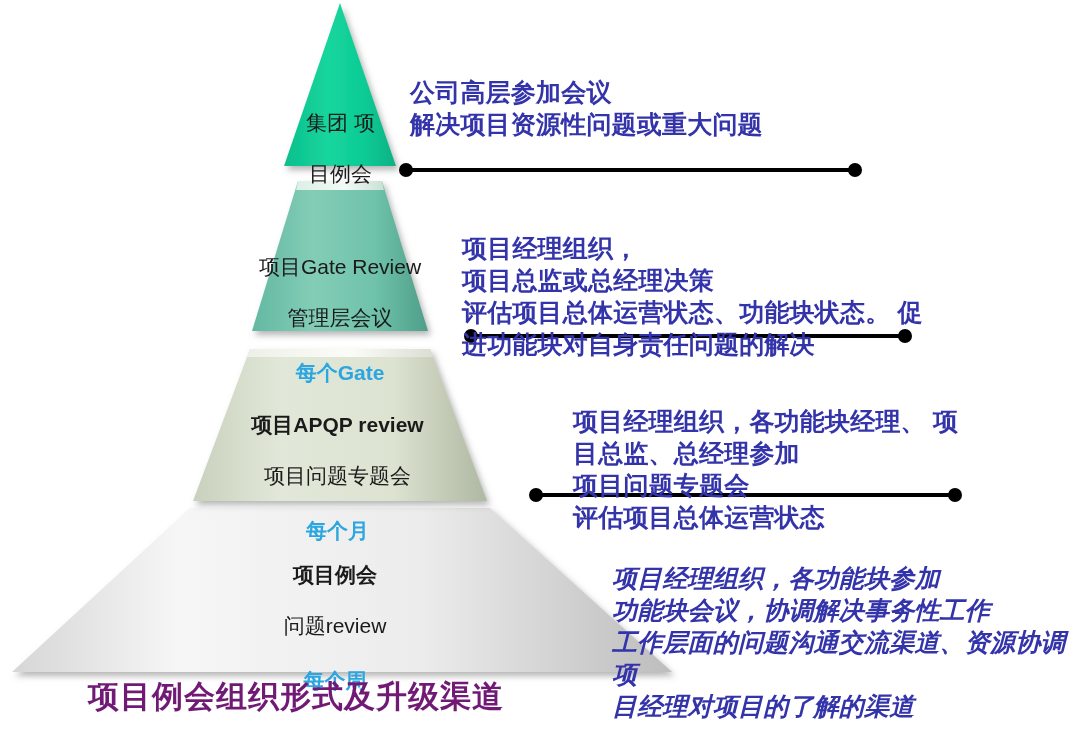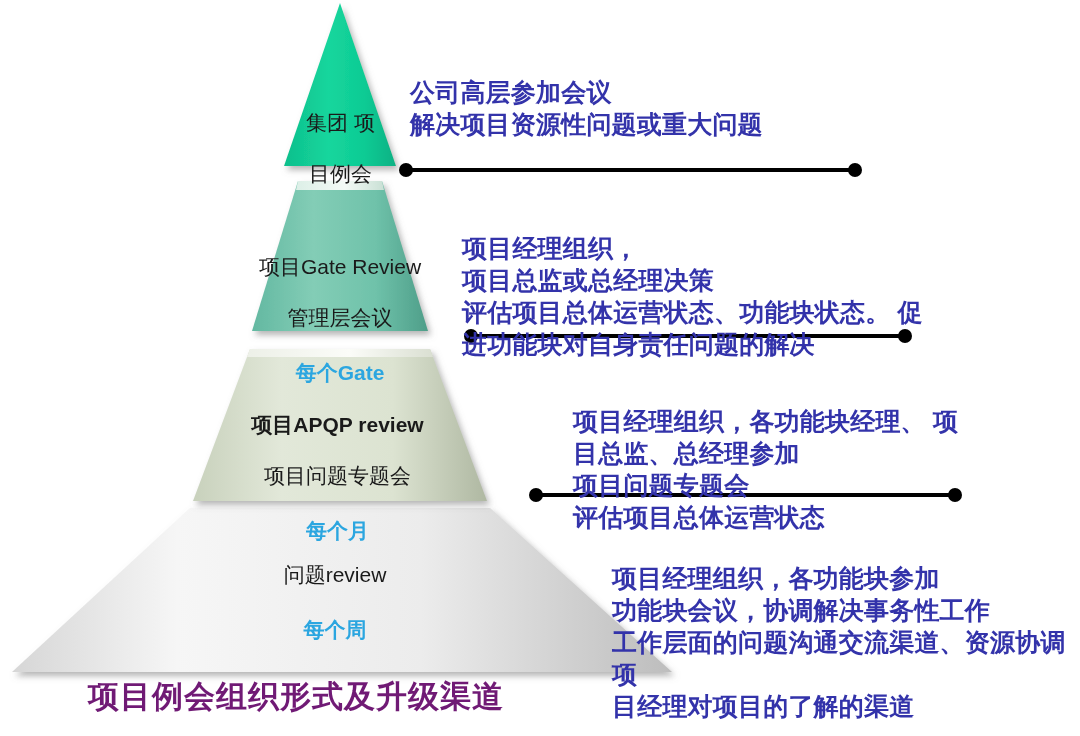--- a/index.html
+++ b/index.html
@@ -44,21 +44,21 @@
     color:#3333AA;
     font-weight:bold;
     font-size:25px;
     line-height:1.28;
     white-space:pre-line;
     letter-spacing:.2px;
   }
   #note1{left:410px;top:44px;width:640px;}
   #note2{left:462px;top:200px;width:600px;}
   #note3{left:573px;top:373px;width:500px;}
-  #note4{left:612px;top:530px;width:466px;}
+  #note4{left:612px;top:530px;width:466px;font-style:italic;}
 
   
   #main-title{
     position:absolute;
     left:88px;top:676px;
     font-size:31px;
     font-weight:bold;
     color:#701a75;
     letter-spacing:1px;
     white-space:nowrap;
@@ -163,20 +163,21 @@
     <span class="freq">每个月</span>
   </div>
 
   <div class="tier-label" id="tier2-label">
     <span class="ln">项目Gate Review</span>
     <span class="ln">管理层会议</span>
     <span class="freq">每个Gate</span>
   </div>
 
   <div class="tier-label" id="tier4-label">
+    <span class="ln bold">项目例会</span>
     <span class="ln">问题review</span>
     <span class="freq">每个周</span>
   </div>
 
   <div class="note" id="note1">
     <span class="ln">公司高层参加会议</span>
     <span class="ln">解决项目资源性问题或重大问题</span>
   </div>
 
   <div class="note" id="note2">

